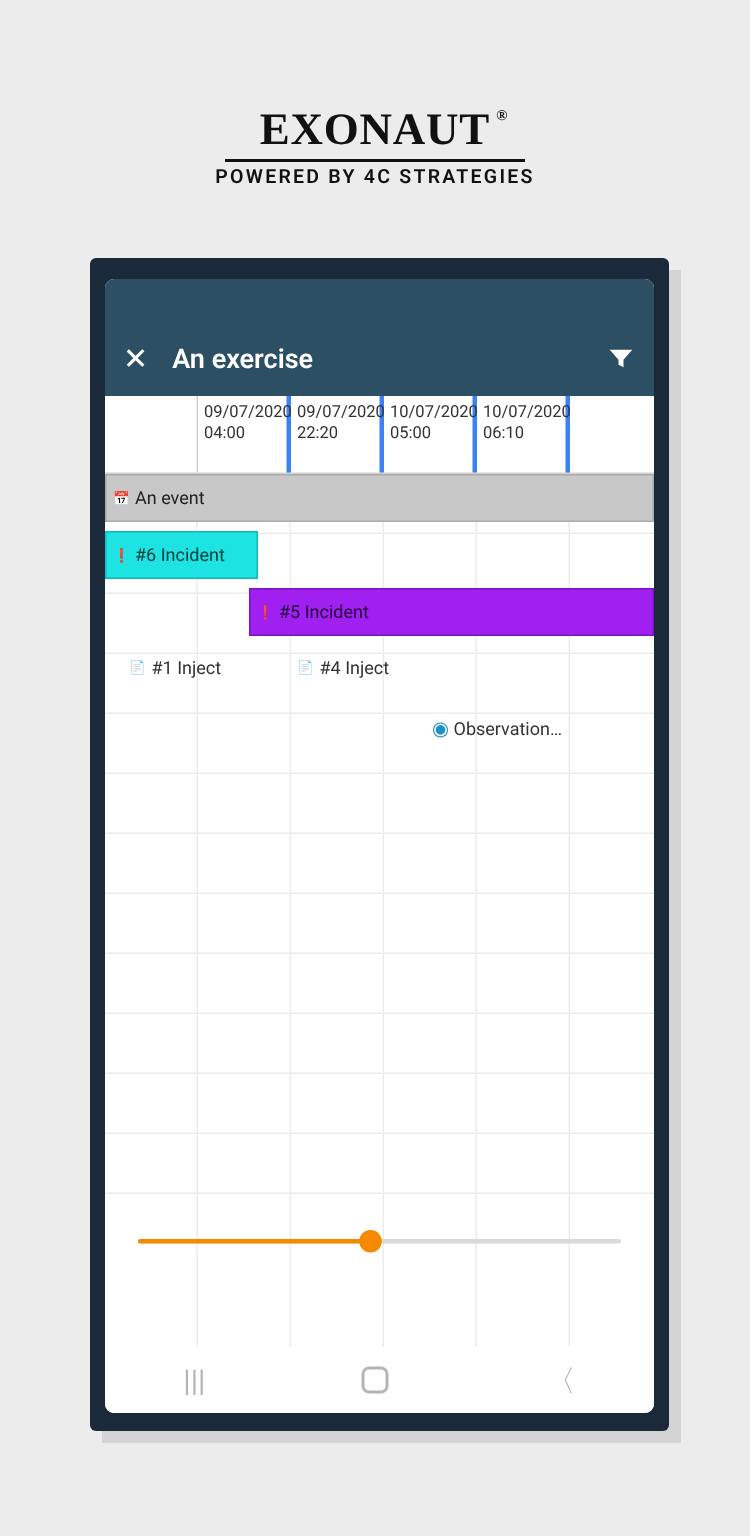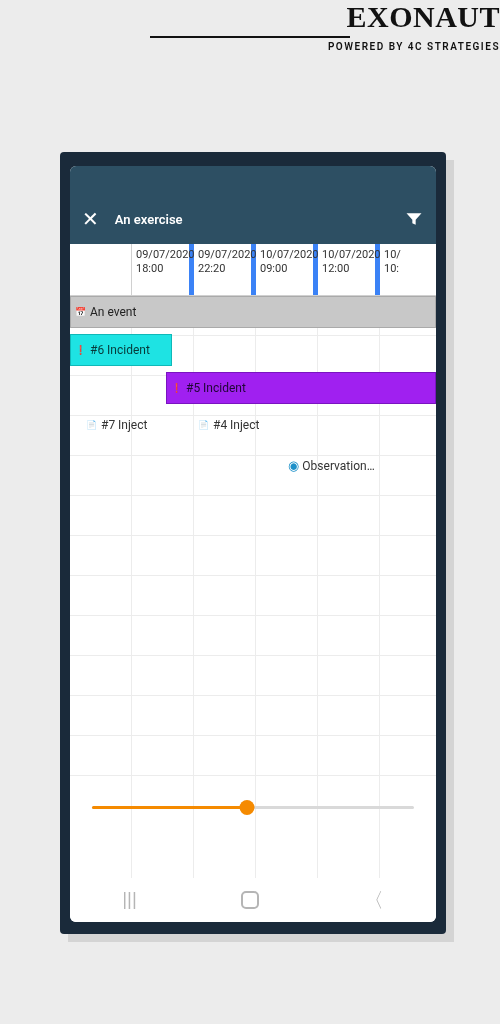--- a/index.html
+++ b/index.html
@@ -5,22 +5,24 @@
   * { box-sizing: border-box; margin: 0; padding: 0; }
   body {
     background: #ececec;
     font-family: -apple-system, Roboto, Arial, sans-serif;
     width: 500px;
     height: 1024px;
     overflow: hidden;
   }
   .page { width: 500px; height: 1024px; position: relative; }
   .brand {
-    text-align: right;
+    text-align: center;
+    padding-top: 50px;
     padding-bottom: 20px;
+    margin-top: 20px;
   }
   .brand-main {
     font-family: Georgia, 'Times New Roman', serif;
     font-weight: 700;
     font-size: 30px;
     letter-spacing: 0.5px;
     color: #111;
     position: relative;
     display: inline-block;
   }
@@ -30,21 +32,21 @@
     top: 2px;
     right: -12px;
   }
   .brand-rule {
     width: 200px;
     height: 2px;
     background: #111;
     margin: 2px auto 3px;
   }
   .brand-sub {
-    font-size: 10px;
+    font-size: 13px;
     letter-spacing: 1.5px;
     color: #111;
     font-weight: 600;
   }
   .device-wrap {
     position: absolute;
     left: 60px;
     top: 152px;
     width: 386px;
     height: 782px;
@@ -80,32 +82,32 @@
   .app-bar {
     height: 50px;
     background: #2d4f63;
     display: flex;
     align-items: center;
     padding: 0 12px;
     gap: 16px;
     color: #fff;
   }
   .close-icon { font-size: 20px; line-height: 1; }
-  .app-title { font-size: 13px; font-weight: 600; flex: 1; }
+  .app-title { font-size: 18px; font-weight: 600; flex: 1; }
   .filter-icon svg { display: block; }
   .timeline-header {
     display: flex;
     border-bottom: 1px solid #d0d0d0;
     background: #fff;
     height: 52px;
   }
   .th-spacer { width: 62px; flex: 0 0 62px; border-right: 1px solid #d0d0d0; }
   .th-col {
     width: 62px; flex: 0 0 62px;
-    border-right: 5px solid #3b82f6;
+    border-right: 3px solid #3b82f6;
     padding: 4px 4px;
     font-size: 11px;
     color: #333;
     line-height: 1.25;
   }
   .grid {
     flex: 1;
     position: relative;
     overflow: hidden;
     background: #fff;
@@ -247,37 +249,33 @@
             <svg width="20" height="20" viewBox="0 0 24 24" fill="#fff">
                 <path d="M3 5h18l-7 8v6l-4-2v-4z"></path>
               </svg>
           </span>
         </div>
 
         <div class="timeline-header">
           <div class="th-spacer"></div>
           <div class="th-col">
             <div>09/07/2020</div>
-              <div>18:00</div>
+              <div>04:00</div>
           </div>
           <div class="th-col">
             <div>09/07/2020</div>
               <div>22:20</div>
           </div>
           <div class="th-col">
             <div>10/07/2020</div>
-              <div>09:00</div>
+              <div>05:00</div>
           </div>
           <div class="th-col">
             <div>10/07/2020</div>
-              <div>12:00</div>
-          </div>
-          <div class="th-col">
-            <div>10/</div>
-              <div>10:</div>
+              <div>06:10</div>
           </div>
         </div>
 
         <div class="grid">
           <div class="grid-lines">
             <div class="grid-col"></div>
               <div class="grid-col"></div>
               <div class="grid-col"></div>
             <div class="grid-col"></div>
               <div class="grid-col"></div>
@@ -308,21 +306,21 @@
             <span>#6 Incident</span>
           </div>
 
           <div class="bar bar-inc2">
             <span class="mini-icon">❗</span>
             <span>#5 Incident</span>
           </div>
 
           <div class="inject inj1">
             <span class="mini-icon">📄</span>
-            <span>#7 Inject</span>
+            <span>#1 Inject</span>
           </div>
           <div class="inject inj2">
             <span class="mini-icon">📄</span>
             <span>#4 Inject</span>
           </div>
 
           <div class="obs">
             <span class="eye-icon">◉</span>
             <span>Observation…</span>
           </div>

